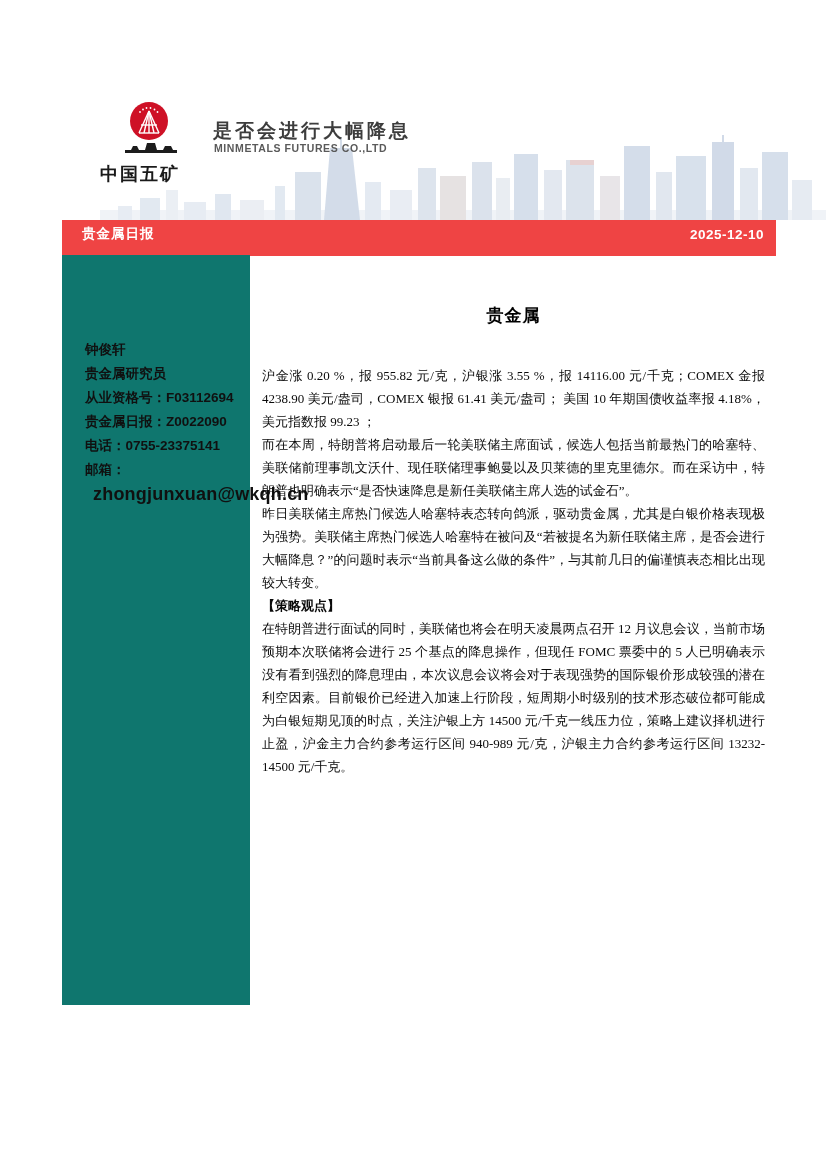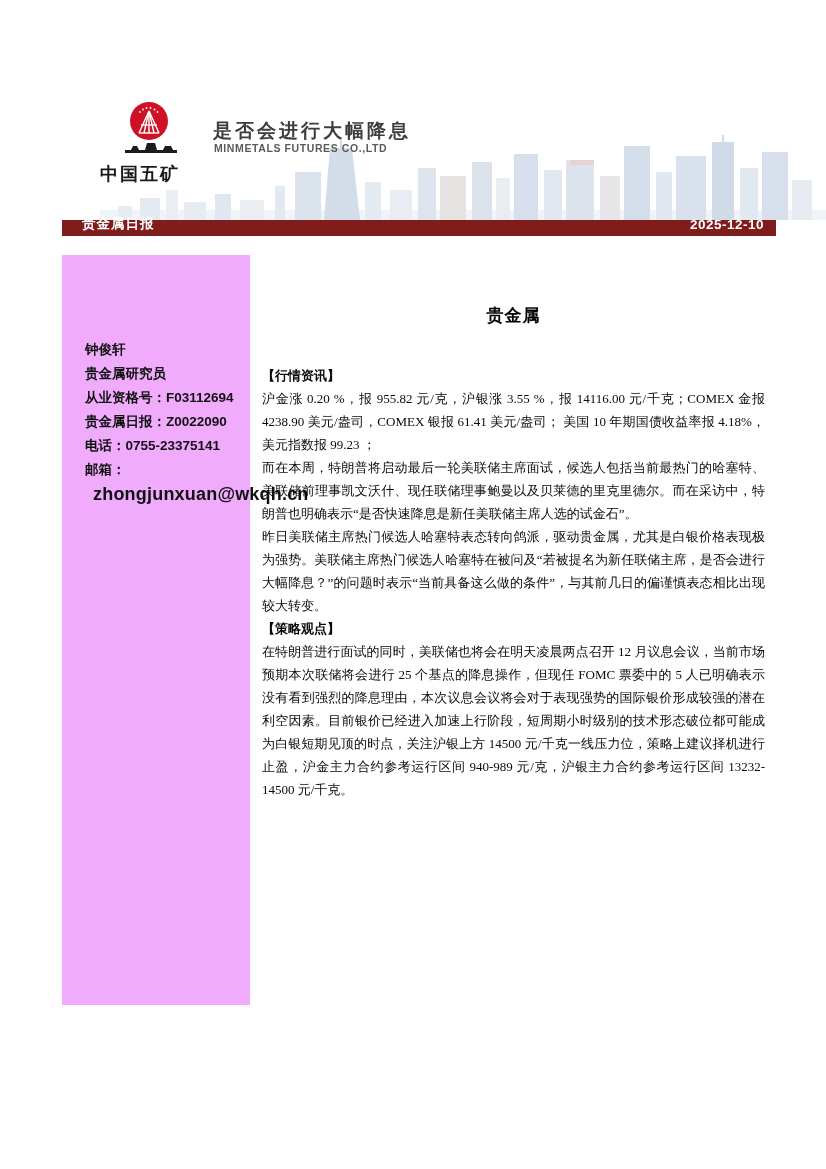--- a/index.html
+++ b/index.html
@@ -13,28 +13,28 @@
   .logo-cn{position:absolute;left:100px;top:162px;width:120px;
            font-size:18px;font-weight:bold;letter-spacing:2px;color:#1a1a1a;
            font-family:"Liberation Sans",sans-serif;white-space:nowrap;}
   .company-cn{position:absolute;left:213px;top:118px;font-size:19px;font-weight:bold;
               letter-spacing:3px;color:#3d3d3d;white-space:nowrap;}
   .company-en{position:absolute;left:214px;top:142px;font-size:10.5px;font-weight:bold;
               letter-spacing:0.6px;color:#5a5a5a;white-space:nowrap;}
   .skyline{position:absolute;left:100px;top:135px;width:726px;height:85px;opacity:0.85;}
 
   
-  .banner{position:absolute;left:62px;top:220px;width:714px;height:16px;background:#7f1d1d;
+  .banner{position:absolute;left:62px;top:220px;width:714px;height:36px;background:#ef4444;
           display:flex;align-items:center;justify-content:space-between;box-sizing:border-box;
           padding:0 12px 8px 20px;}
   .banner .b-title{color:#ffffff;font-size:13.5px;font-weight:bold;letter-spacing:1px;}
   .banner .b-date{color:#ffffff;font-size:13.5px;font-weight:bold;letter-spacing:0.5px;}
 
   
-  .sidebar{position:absolute;left:62px;top:255px;width:188px;height:750px;background:#f0abfc;
+  .sidebar{position:absolute;left:62px;top:255px;width:188px;height:750px;background:#0f766e;
            box-sizing:border-box;padding:83px 10px 0 23px;}
   .sidebar .line{font-size:13.5px;font-weight:bold;color:#101010;line-height:24px;white-space:nowrap;}
   .sidebar .email{font-size:18px;font-weight:bold;color:#101010;line-height:24px;letter-spacing:0.2px;margin-left:8px;}
 
   
   .main{position:absolute;left:262px;top:296px;width:503px;
         font-family:"Liberation Serif","DejaVu Serif",serif;}
   .doc-title{font-size:17px;font-weight:bold;text-align:center;color:#000;
              margin:8px 0 36px 0;line-height:24px;letter-spacing:1px;
              font-family:"Liberation Sans",sans-serif;}
@@ -124,21 +124,20 @@
     <div class="line">贵金属日报：Z0022090</div>
     <div class="line">电话：0755-23375141</div>
     <div class="line">邮箱：</div>
     <div class="email">zhongjunxuan@wkqh.cn</div>
   </div>
 
   <div class="main">
     <h1 class="doc-title">贵金属</h1>
 
     <div class="flow">
-      <p class="sec-heading">【行情资讯】</p>
       <p>沪金涨 0.20 %，报 955.82 元/克，沪银涨 3.55 %，报 14116.00 元/千克；COMEX 金报 4238.90 美元/盎司，COMEX 银报 61.41 美元/盎司； 美国 10 年期国债收益率报 4.18%，美元指数报 99.23 ；</p>
       <p>而在本周，特朗普将启动最后一轮美联储主席面试，候选人包括当前最热门的哈塞特、美联储前理事凯文沃什、现任联储理事鲍曼以及贝莱德的里克里德尔。而在采访中，特朗普也明确表示“是否快速降息是新任美联储主席人选的试金石”。</p>
       <p>昨日美联储主席热门候选人哈塞特表态转向鸽派，驱动贵金属，尤其是白银价格表现极为强势。美联储主席热门候选人哈塞特在被问及“若被提名为新任联储主席，是否会进行大幅降息？”的问题时表示“当前具备这么做的条件”，与其前几日的偏谨慎表态相比出现较大转变。</p>
 
       <p class="sec-heading">【策略观点】</p>
       <p>在特朗普进行面试的同时，美联储也将会在明天凌晨两点召开 12 月议息会议，当前市场预期本次联储将会进行 25 个基点的降息操作，但现任 FOMC 票委中的 5 人已明确表示没有看到强烈的降息理由，本次议息会议将会对于表现强势的国际银价形成较强的潜在利空因素。目前银价已经进入加速上行阶段，短周期小时级别的技术形态破位都可能成为白银短期见顶的时点，关注沪银上方 14500 元/千克一线压力位，策略上建议择机进行止盈，沪金主力合约参考运行区间 940-989 元/克，沪银主力合约参考运行区间 13232-14500 元/千克。</p>
     </div>
   </div>
 
 </div>

